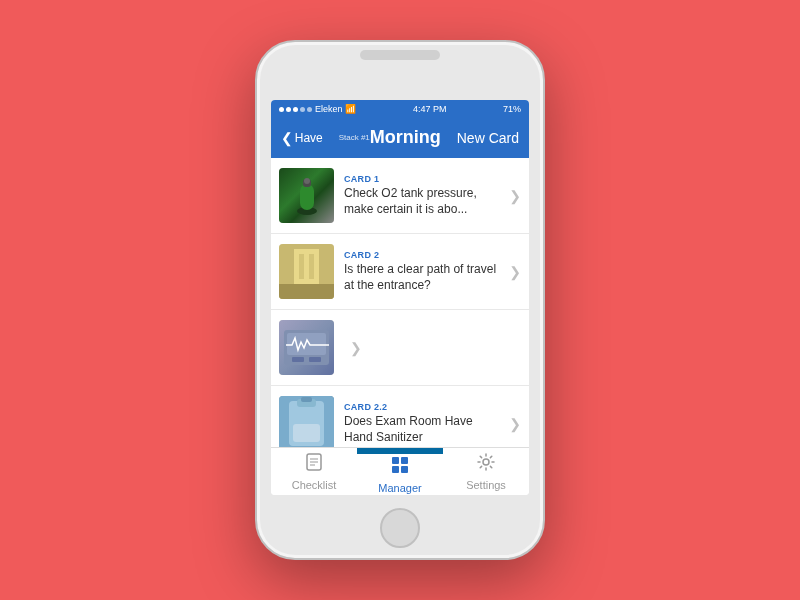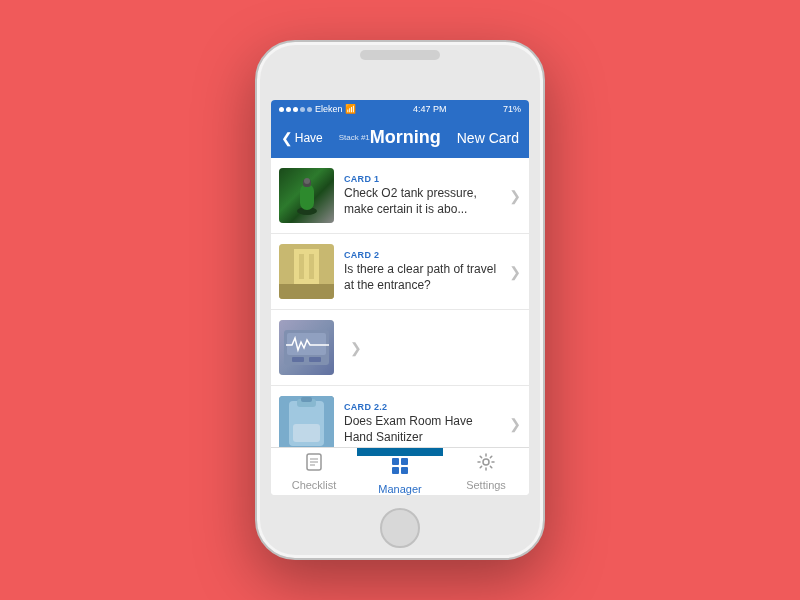--- a/index.html
+++ b/index.html
@@ -246,21 +246,21 @@
       cursor: pointer;
       gap: 2px;
     }
 
     .tab-item.active .tab-icon { color: #2a6ec7; }
     .tab-item.active .tab-label { color: #2a6ec7; }
     .tab-item .tab-icon { color: #999; font-size: 18px; }
     .tab-item .tab-label { font-size: 11px; color: #999; }
 
     .tab-item.active {
-      border-top: 8px solid #0369a1;
+      border-top: 6px solid #0369a1;
     }
   </style>
 </head>
 <body>
 
 <div class="phone-wrapper">
   <div class="phone-shell"></div>
   <div class="phone-top-bar"></div>
   <div class="phone-home-button"></div>
 

